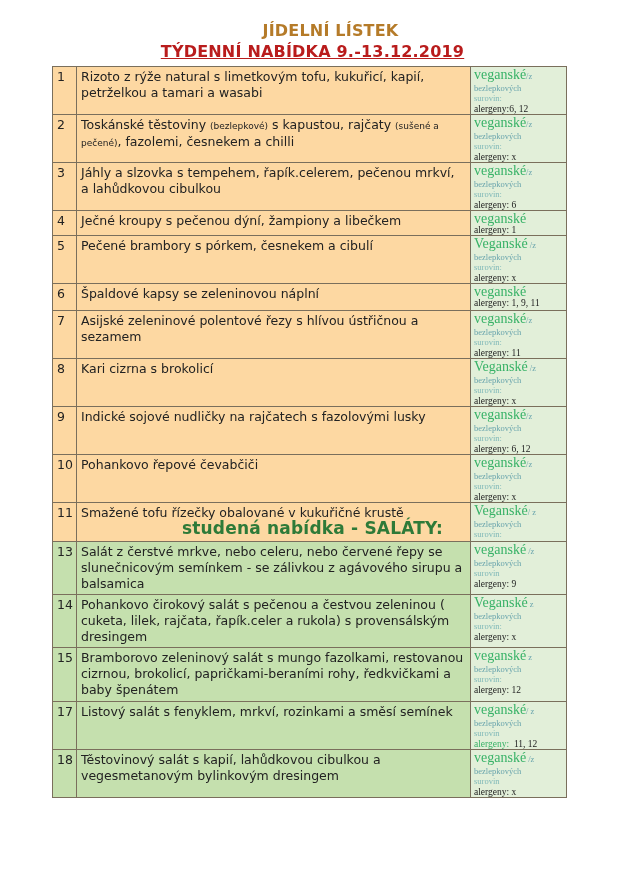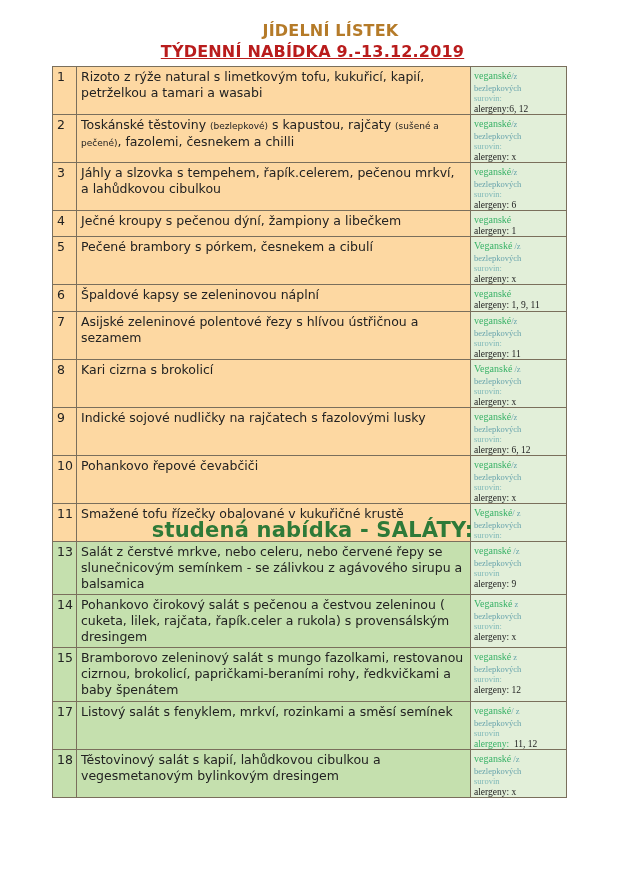--- a/index.html
+++ b/index.html
@@ -1,28 +1,28 @@
 <!DOCTYPE html>
 <html><head>
 <meta charset="utf-8">
 <style>
   html, body { margin:0; padding:0; background:#ffffff; }
   body { width:625px; height:884px; position:relative; overflow:hidden; font-family:"DejaVu Sans", sans-serif; }
   .title1 { position:absolute; left:8px; width:625px; top:21px; text-align:center; font-size:16px; font-weight:bold; color:#b57b29; letter-spacing:0.2px;padding-left:10px; }
   .title2 { position:absolute; left:0; width:625px; top:42px; text-align:center; font-size:16px; font-weight:bold; color:#b91c1c; text-decoration:underline; letter-spacing:0.2px; }
-  .subtitle { position:absolute; left:0; width:625px; top:518px; text-align:center; font-size:21px; font-weight:bold; color:#2e7a38; letter-spacing:0.2px; }
+  .subtitle { position:absolute; left:0; width:625px; top:518px; text-align:center; font-size:17px; font-weight:bold; color:#2e7a38; letter-spacing:0.2px; }
   table.menu { position:absolute; left:52px; width:515px; border-collapse:collapse; table-layout:fixed; }
   table.menu td { border:1px solid #7a6f5c; vertical-align:top; padding:0; }
   .orange td.num, .orange td.name { background:#fdd8a2; }
   .green td.num, .green td.name { background:#c5e0ae; }
   td.num { width:24px; font-size:12.5px; color:#222; padding:2px 0 0 4px !important; }
   td.name { font-size:12.5px; line-height:16px; color:#222; padding:2px 4px 0 4px !important; }
   td.info { width:96px; background:#e2efd9; font-family:"Liberation Serif", serif; padding:2px 2px 0 3px !important; line-height:10px; }
   .small { font-size:9px; }
-  .veg { font-size:10px; color:#38b267;font-family:Liberation Serif, serif; }
+  .veg { font-size:14px; color:#38b267;font-family:Liberation Serif, serif; }
   .bez { font-size:8.5px; color:#6aa5ad; }
   .sur { font-size:8.5px; color:#7fb8b8; display:block; }
   .alg { font-size:9.5px; color:#222; display:block; margin-top:1px; }
   .alg-green { color:#38b267; }
 </style>
 </head>
 <body>
 
 <div class="title1">JÍDELNÍ LÍSTEK</div>
 <div class="title2">TÝDENNÍ NABÍDKA 9.-13.12.2019</div>

